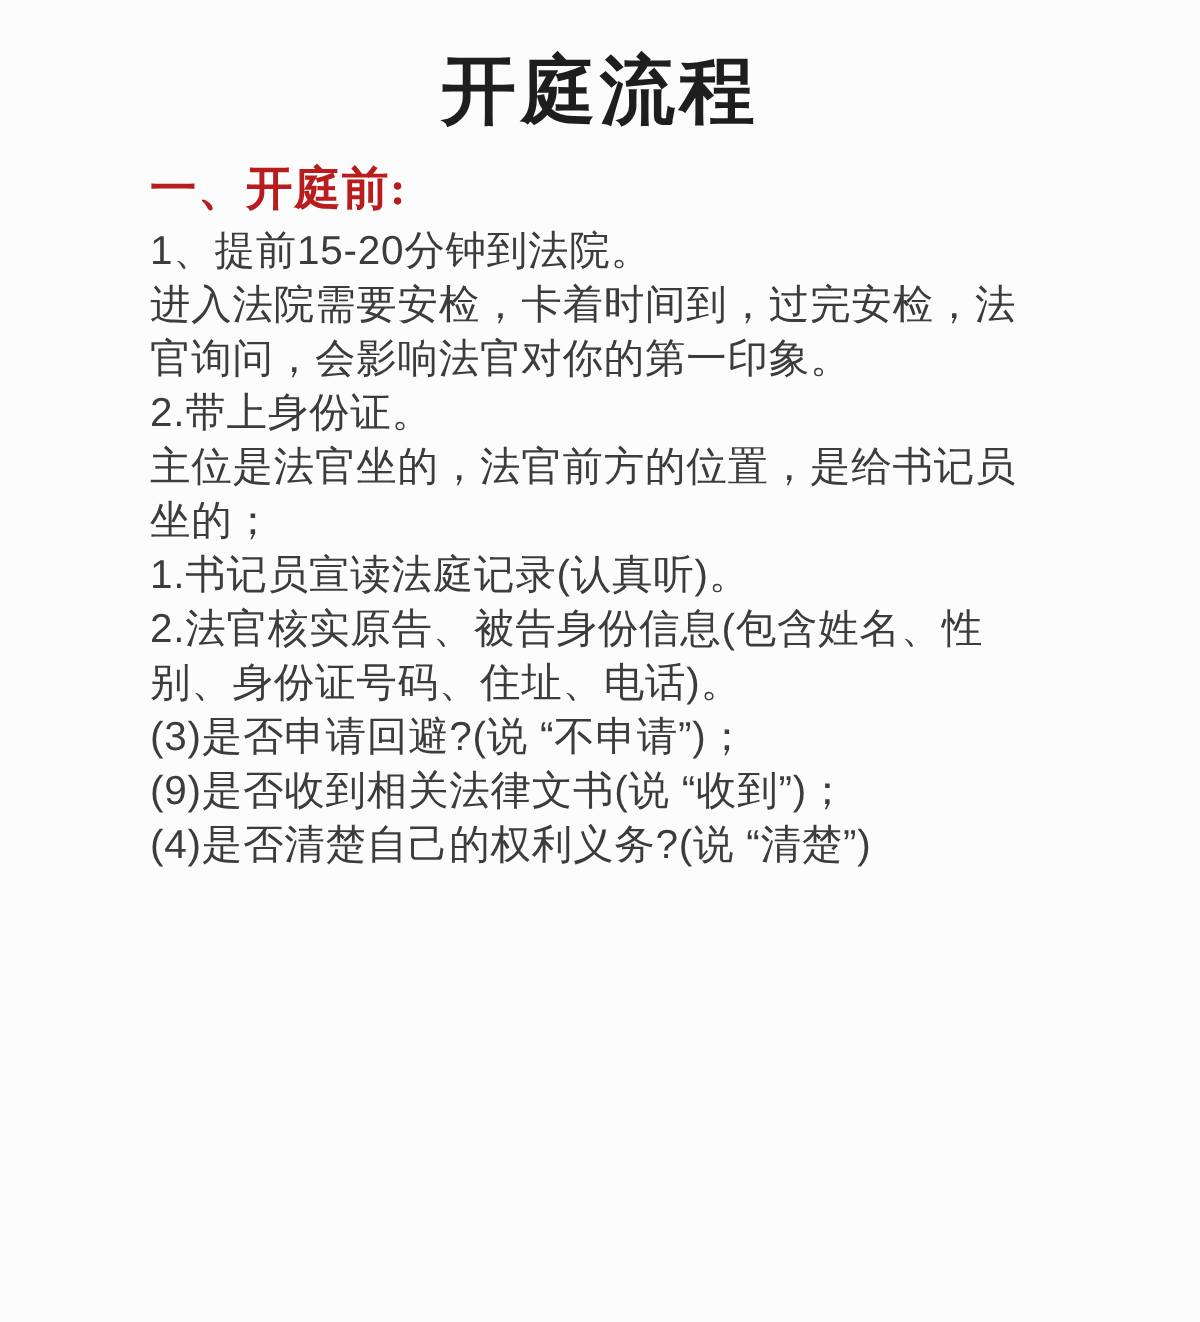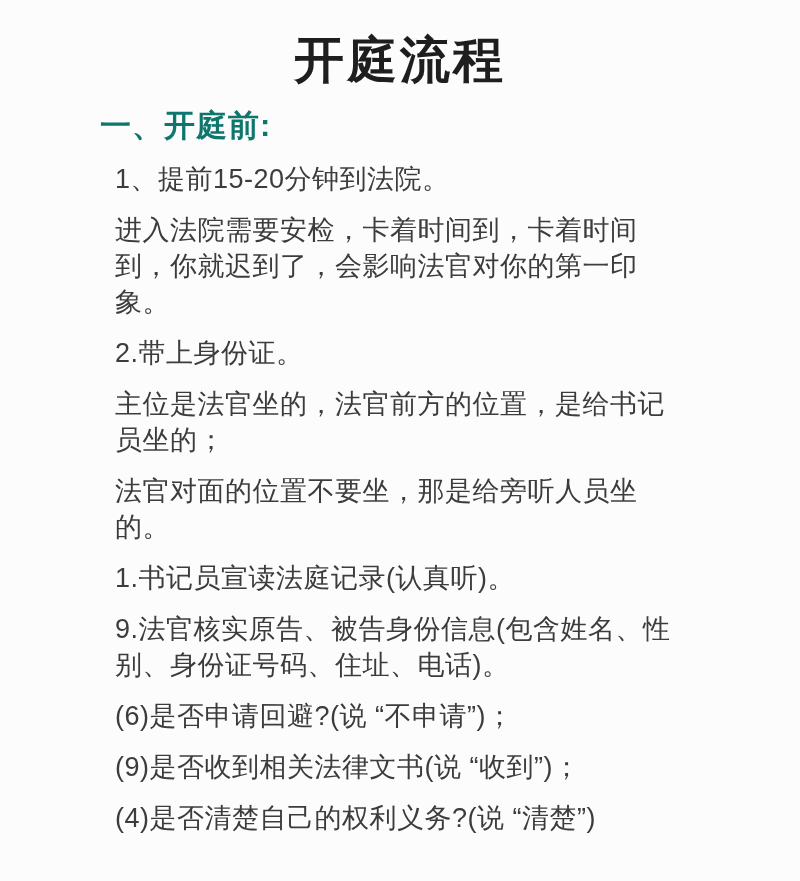--- a/index.html
+++ b/index.html
@@ -29,46 +29,46 @@
     margin: 0 0 16px 0;
     line-height: 1.2;
   }
   .content {
     box-sizing: border-box;
     padding: 0 96px 0 100px;
   }
   .section-heading {
     font-size: 31px;
     font-weight: 700;
-    color: #0f766e;
+    color: #b91c1c;
     margin: 4px 0 3px 0;
     line-height: 40px;
     letter-spacing: 1px;
+    font-family: Liberation Serif, serif;
   }
   .text-line {
     font-size: 27px;
     font-weight: 400;
     color: #3c3c3c;
-    margin: 15px;
+    margin: 0;
     line-height: 36px;
     letter-spacing: 0.5px;
     word-break: break-all;
   }
 </style>
 </head>
 <body>
 
 <div class="page">
   <h1 class="title">开庭流程</h1>
   <div class="content">
       <h2 class="section-heading">一、开庭前:</h2>
       <p class="text-line">1、提前15-20分钟到法院。</p>
-      <p class="text-line">进入法院需要安检，卡着时间到，卡着时间到，你就迟到了，会影响法官对你的第一印象。</p>
+      <p class="text-line">进入法院需要安检，卡着时间到，过完安检，法官询问，会影响法官对你的第一印象。</p>
       <p class="text-line">2.带上身份证。</p>
       <p class="text-line">主位是法官坐的，法官前方的位置，是给书记员坐的；</p>
-      <p class="text-line">法官对面的位置不要坐，那是给旁听人员坐的。</p>
       <p class="text-line">1.书记员宣读法庭记录(认真听)。</p>
-      <p class="text-line">9.法官核实原告、被告身份信息(包含姓名、性别、身份证号码、住址、电话)。</p>
-      <p class="text-line">(6)是否申请回避?(说 “不申请”)；</p>
+      <p class="text-line">2.法官核实原告、被告身份信息(包含姓名、性别、身份证号码、住址、电话)。</p>
+      <p class="text-line">(3)是否申请回避?(说 “不申请”)；</p>
       <p class="text-line">(9)是否收到相关法律文书(说 “收到”)；</p>
       <p class="text-line">(4)是否清楚自己的权利义务?(说 “清楚”)</p>
     </div>
 </div>
 
 </body></html>

